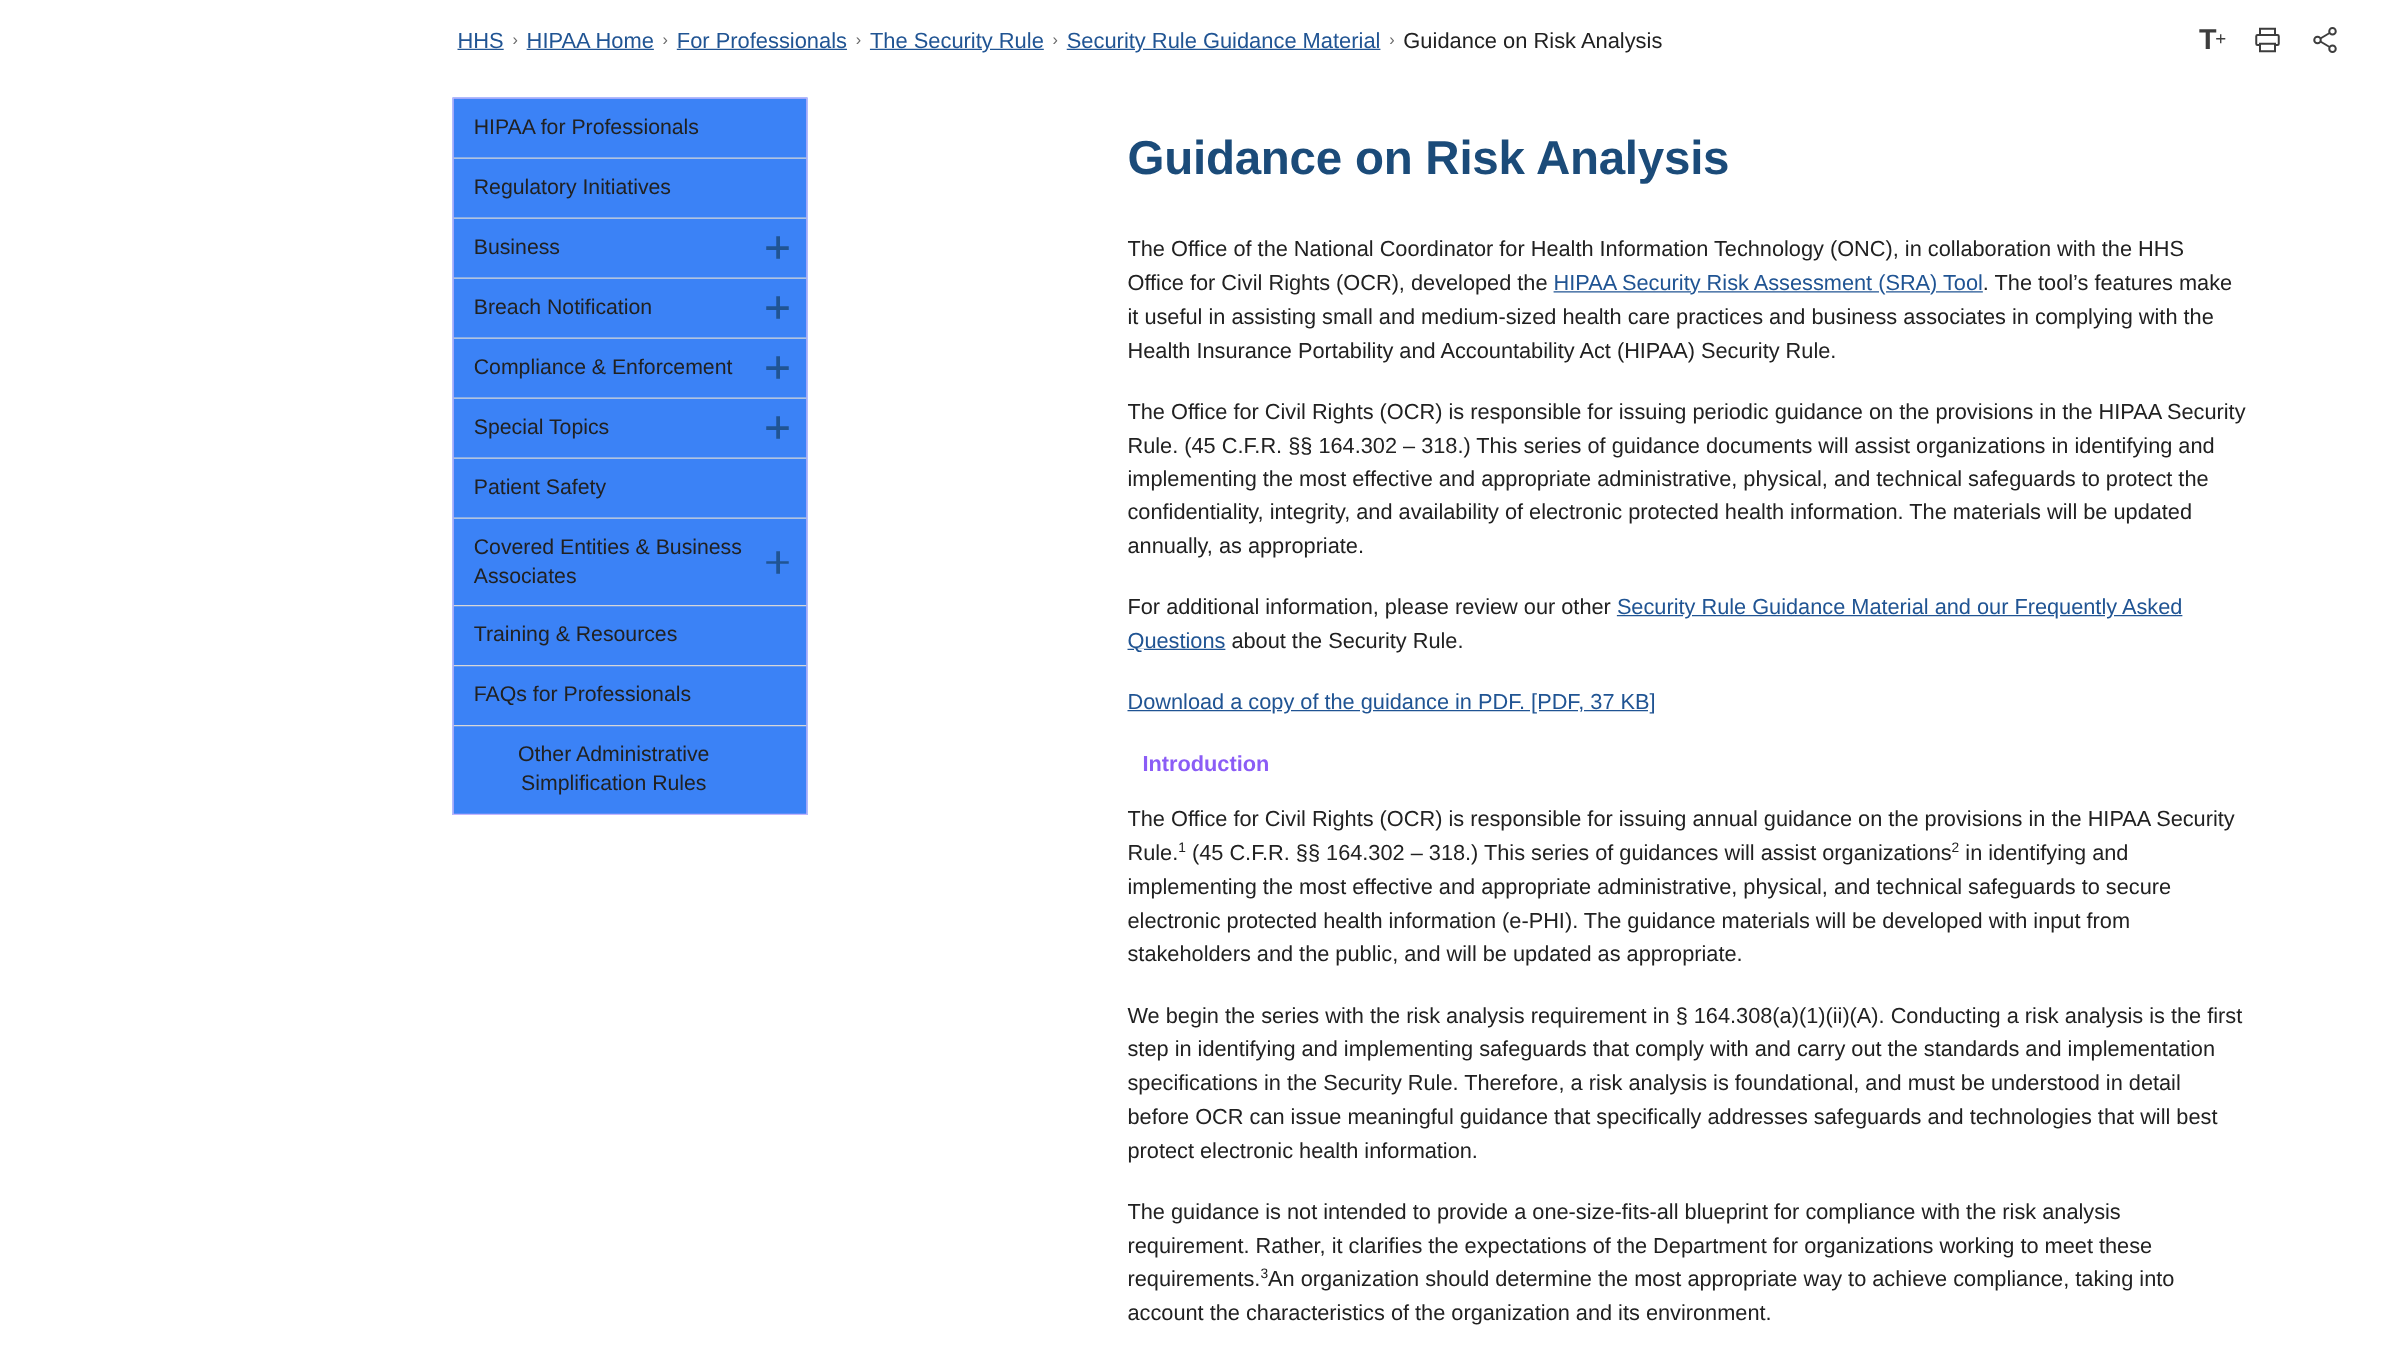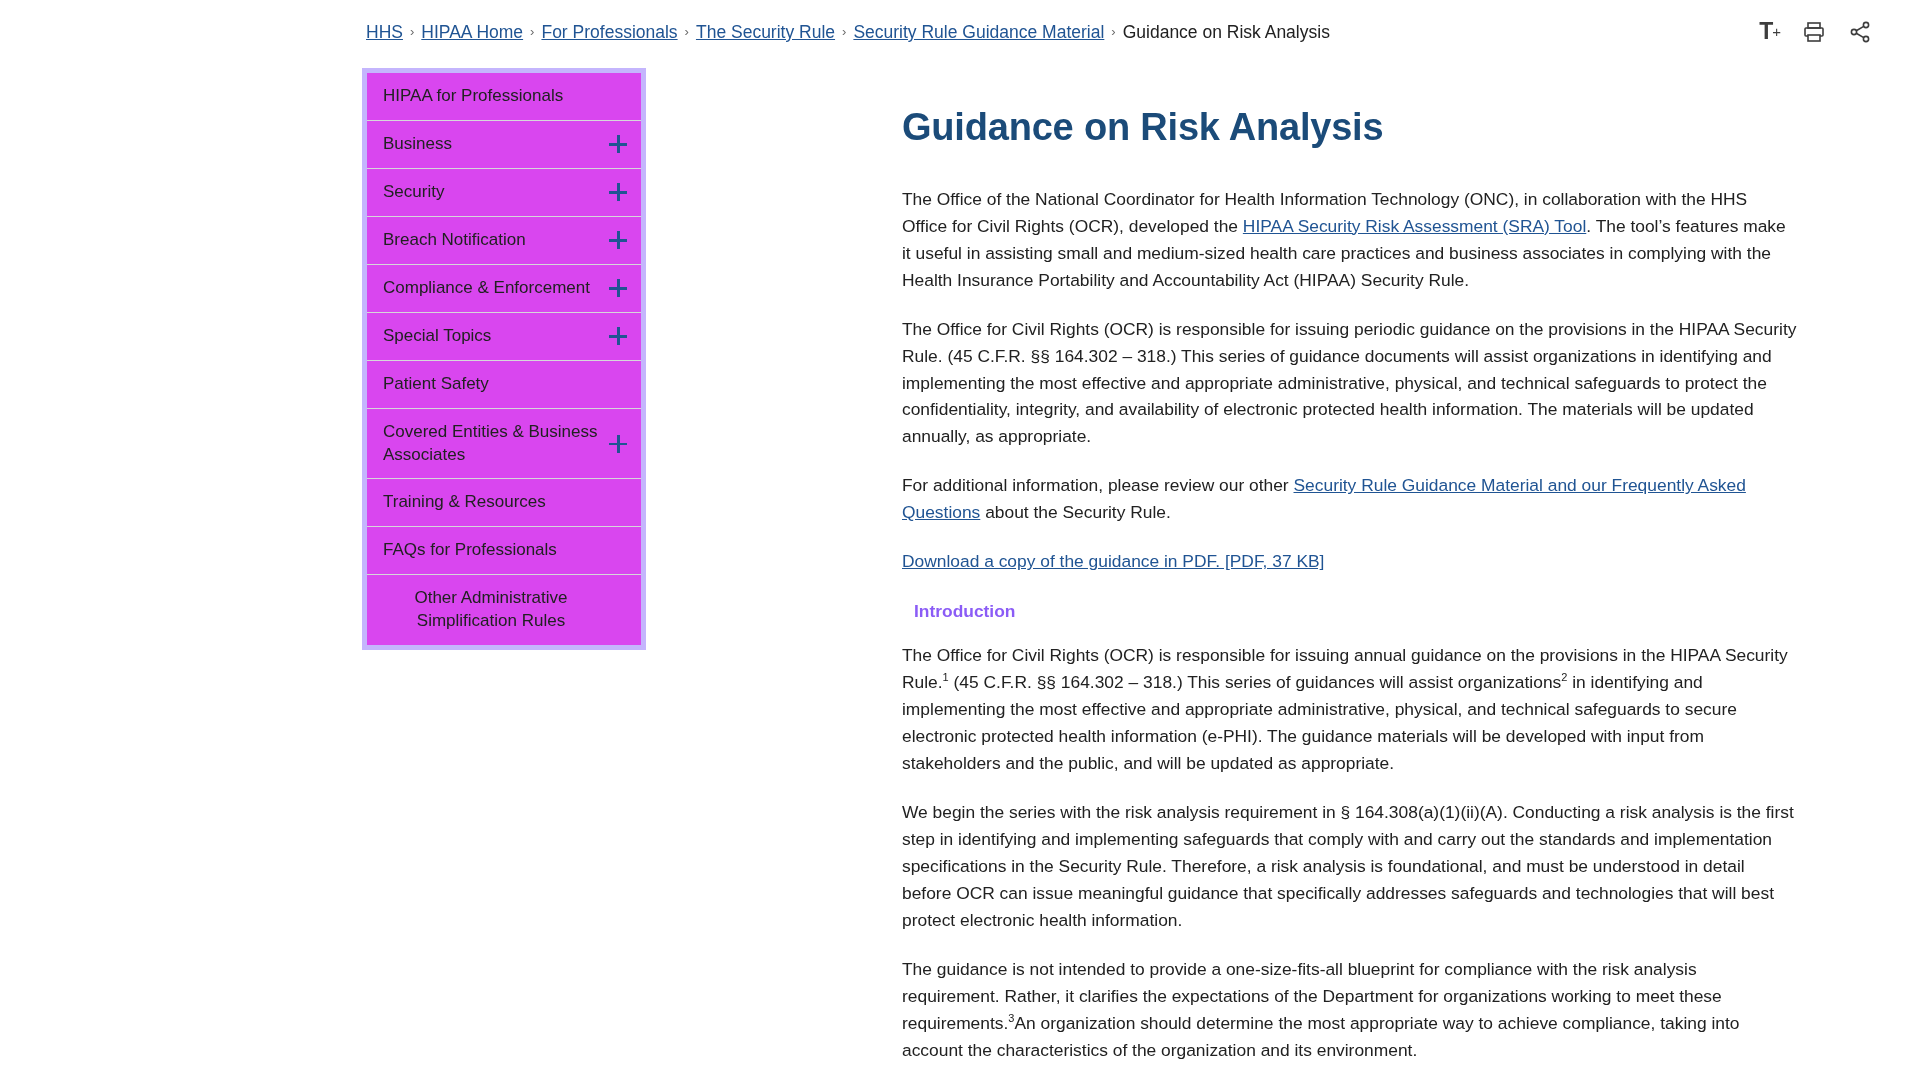--- a/index.html
+++ b/index.html
@@ -79,23 +79,23 @@
   .content-wrap {
     display: flex;
     align-items: flex-start;
     padding-left: 362px;
   }
 
   
   .sidebar {
     width: 284px;
     flex: 0 0 284px;
-    border: 5px solid #c4b5fd;
-    background: #d946ef;
-    margin-top: 6px;
+    border: 1px solid #c4b5fd;
+    background: #3b82f6;
+    margin-top: 16px;
   }
   .side-item {
     position: relative;
     border-bottom: 1px solid #d6d7d9;
     padding: 12px 42px 12px 16px;
     font-size: 17px;
     line-height: 1.35;
     color: #212121;
     cursor: pointer;
     min-height: 40px;
@@ -203,25 +203,24 @@
     </div>
   </div>
 
   <div class="content-wrap">
 
     <aside class="sidebar">
       <div class="side-item">
         <span>HIPAA for Professionals</span>
       </div>
       <div class="side-item">
+        <span>Regulatory Initiatives</span>
+      </div>
+      <div class="side-item">
         <span>Business</span>
-        <span class="plus"></span>
-      </div>
-      <div class="side-item">
-        <span>Security</span>
         <span class="plus"></span>
       </div>
       <div class="side-item">
         <span>Breach Notification</span>
         <span class="plus"></span>
       </div>
       <div class="side-item">
         <span>Compliance &amp; Enforcement</span>
         <span class="plus"></span>
       </div>

